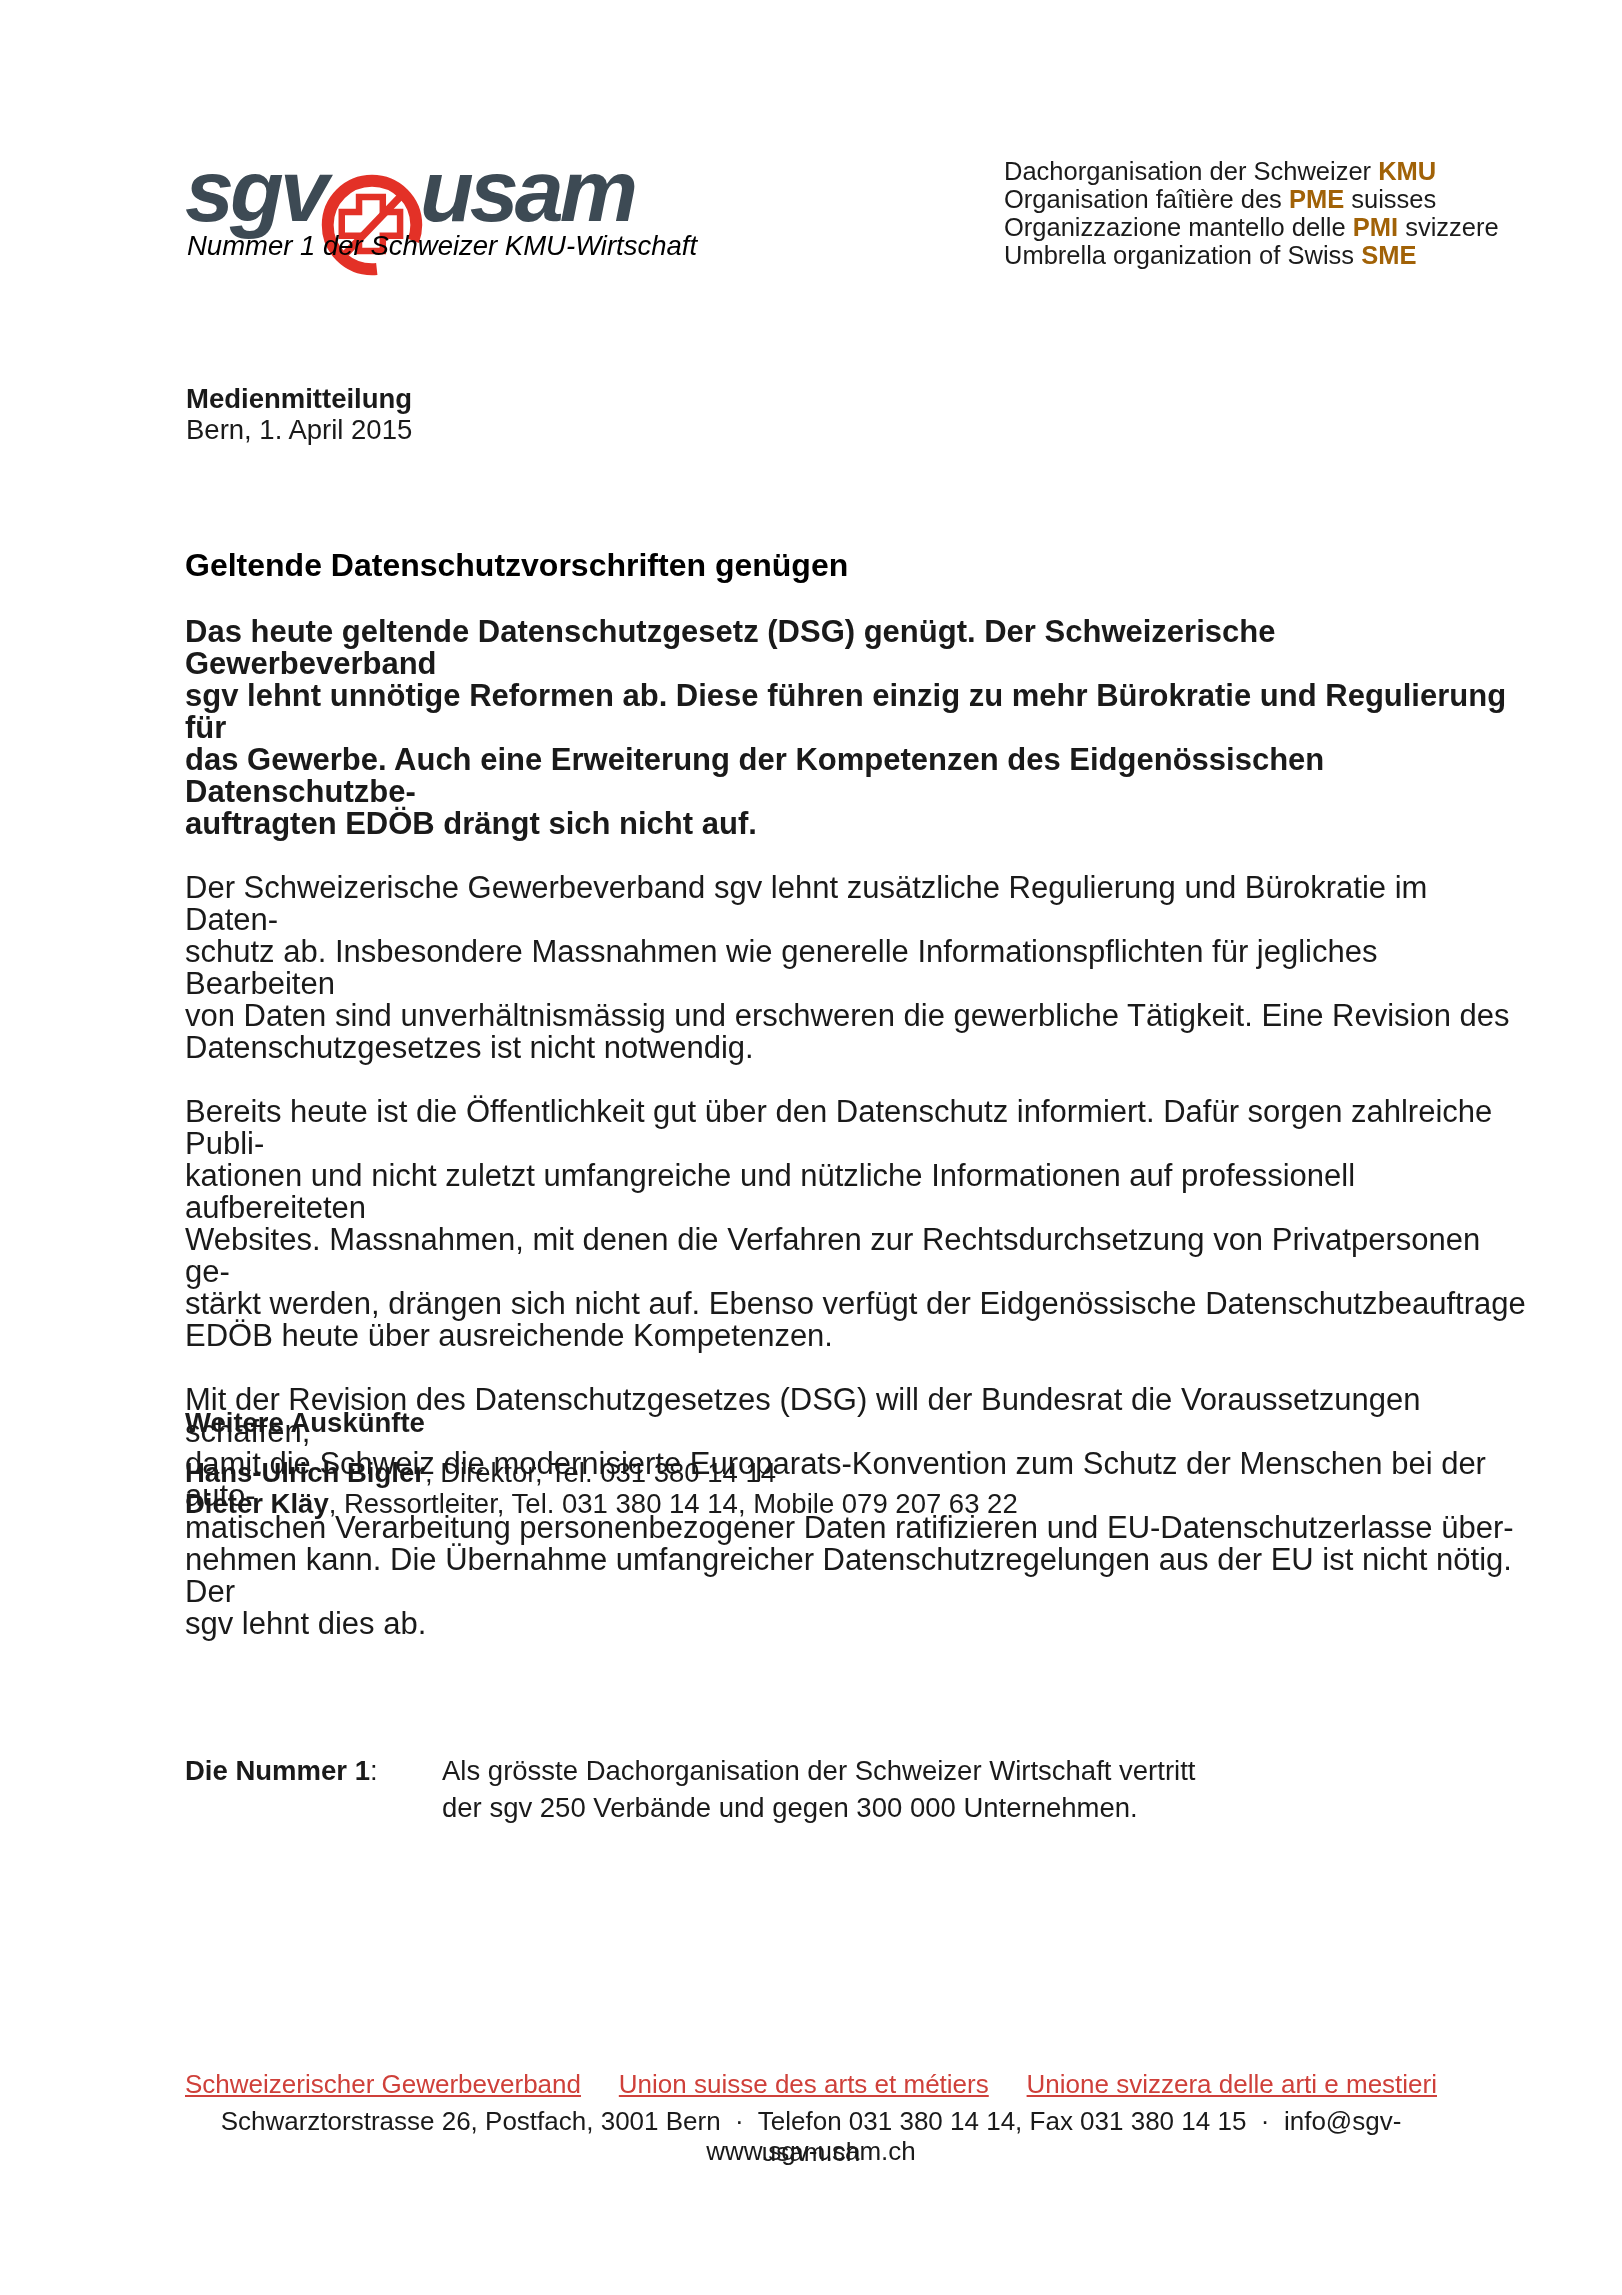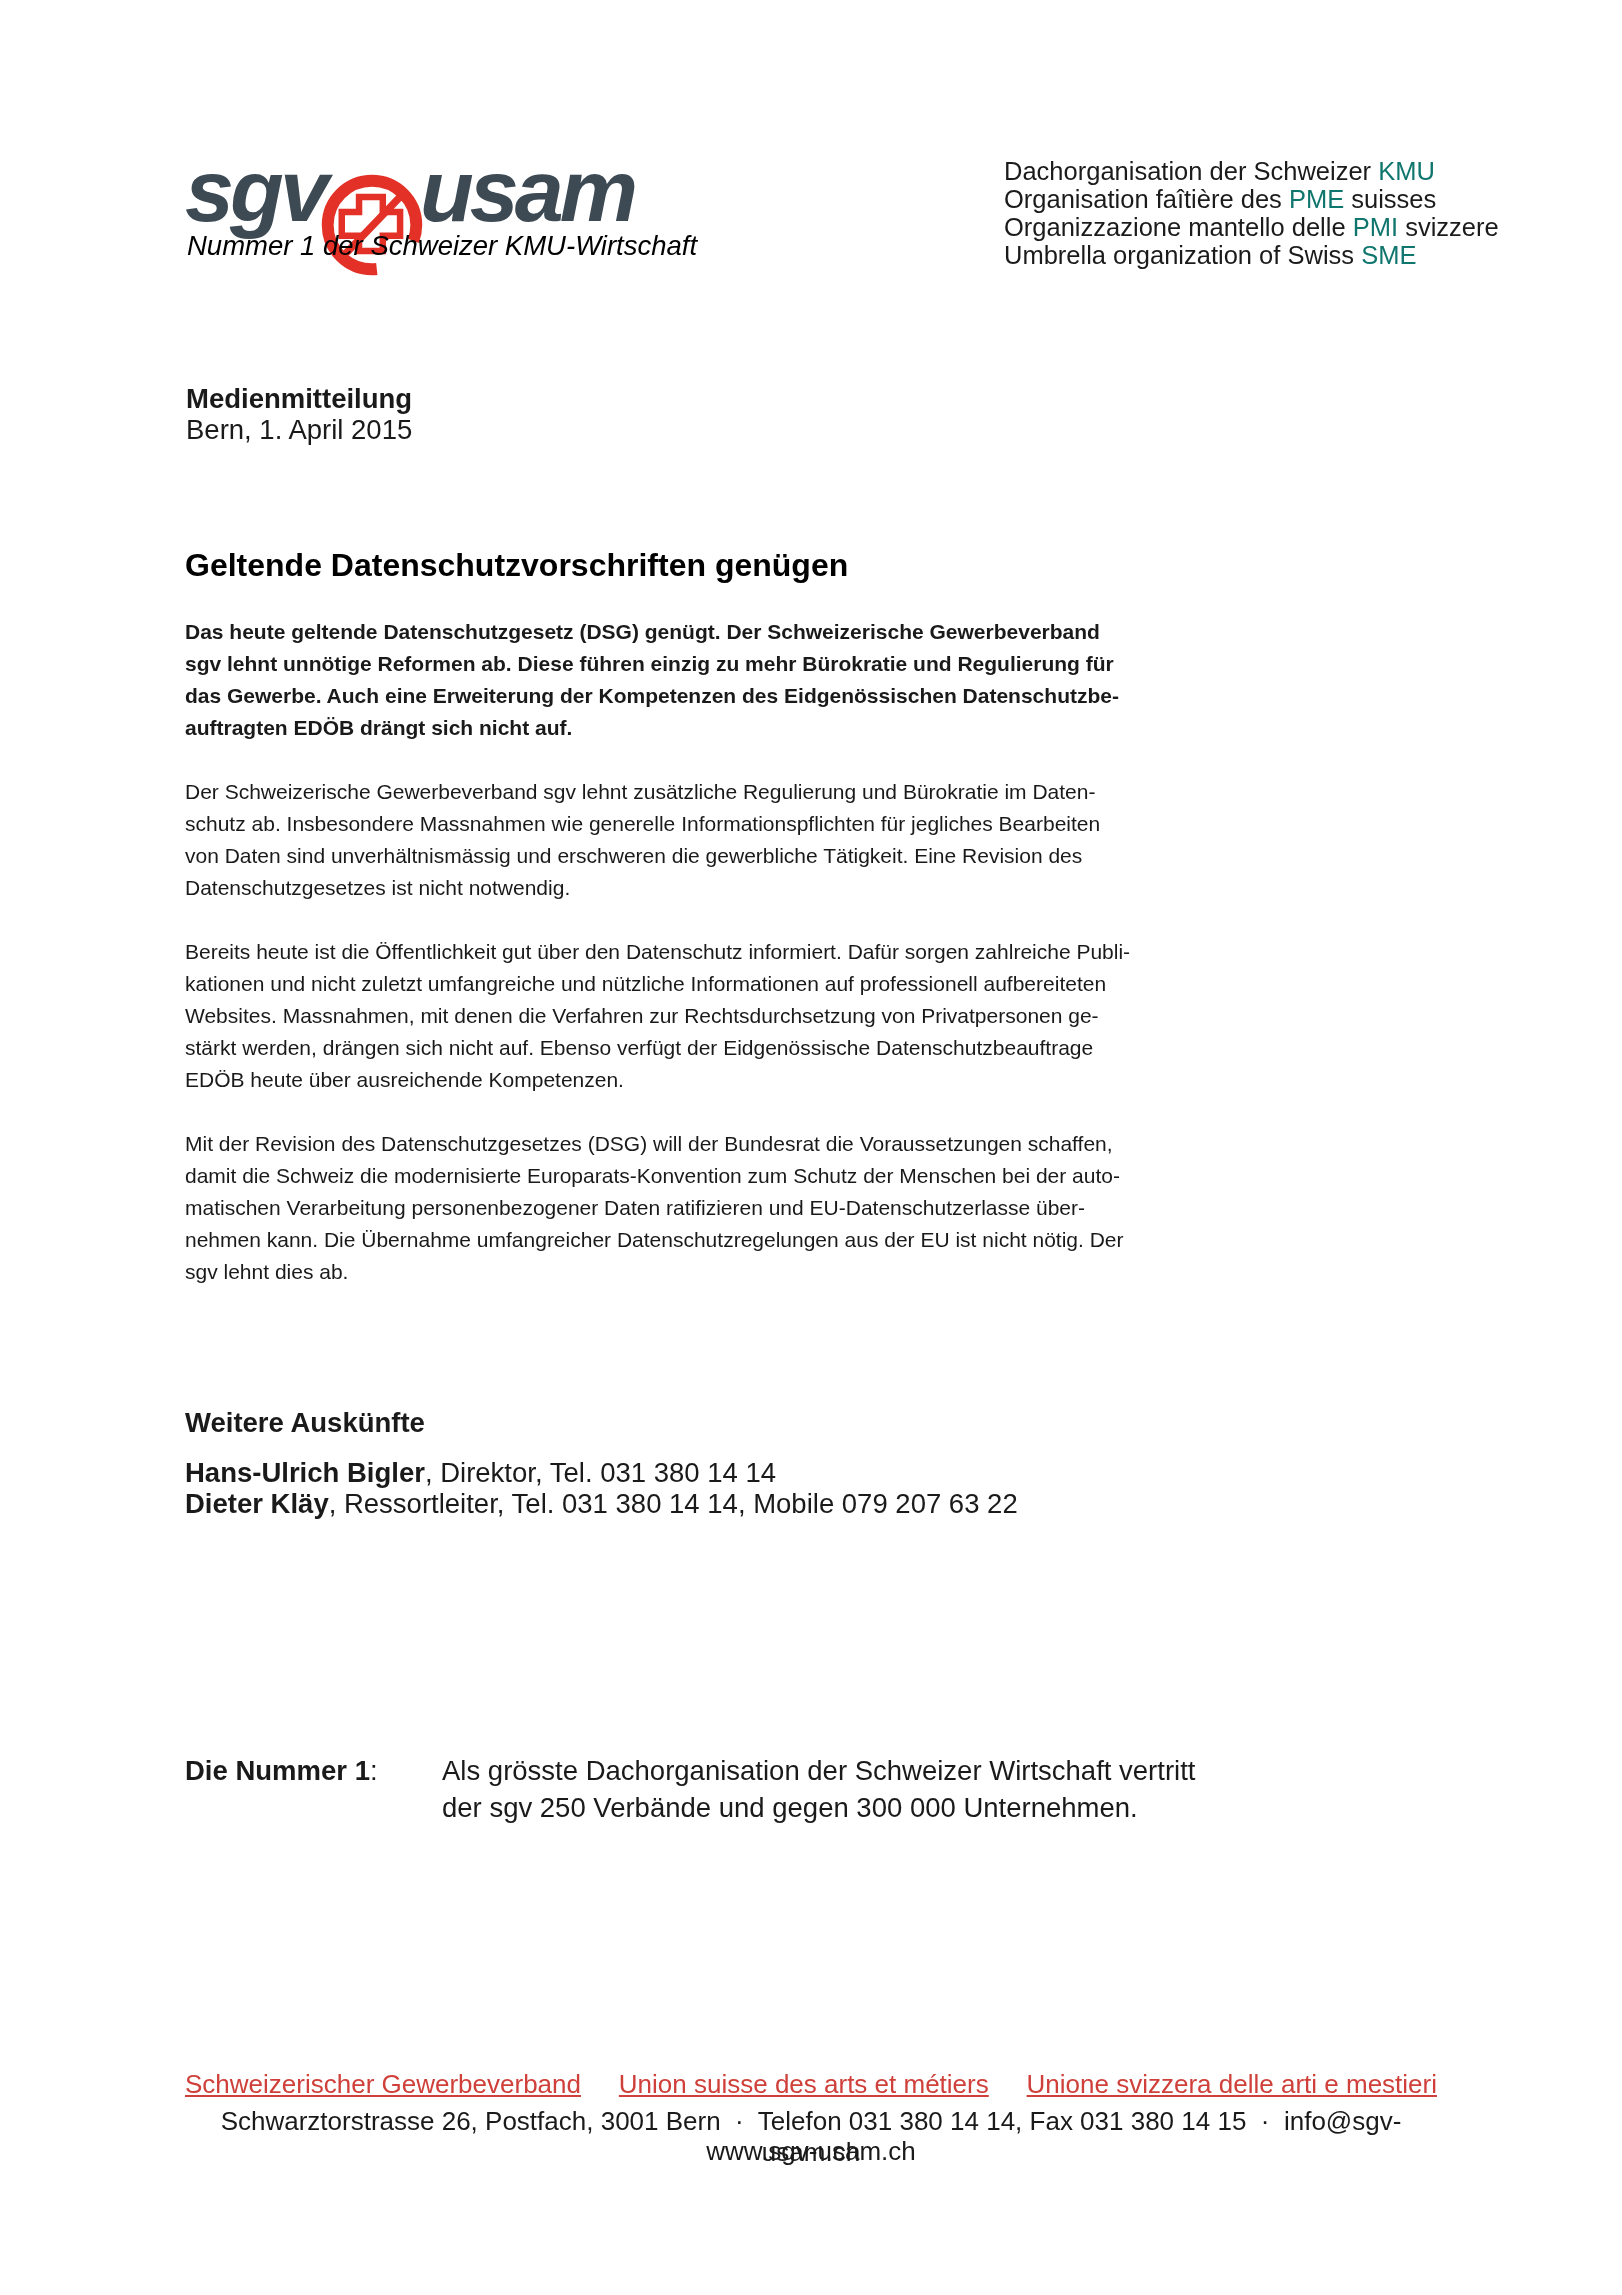--- a/index.html
+++ b/index.html
@@ -25,32 +25,32 @@
     margin-top:23.6px;flex:0 0 auto;
   }
   .tagline{
     position:absolute;left:187px;top:231px;
     font-size:27.5px;line-height:30px;font-style:italic;color:#000;
   }
   .org-block{
     position:absolute;left:1004px;top:157px;
     font-size:25.5px;line-height:28px;color:#1b1b1b;
   }
-  .org-accent{color:#0f766e;}
+  .org-accent{color:#a16207;font-weight:bold;}
   
   .meta{position:absolute;left:186px;top:383px;font-size:27.5px;line-height:31px;}
   .doc-type{font-weight:bold;}
   
   .headline{
     position:absolute;left:185px;top:548px;
     font-size:32px;line-height:35px;font-weight:bold;color:#000;
   }
   .article{
     position:absolute;left:185px;top:616px;width:1341px;
-    font-size:21px;line-height:32px;
+    font-size:31px;line-height:32px;
   }
   .para{margin:0;}
   .para + .para{margin-top:32px;}
   .lead{font-weight:bold;}
   
   .contacts-heading{
     position:absolute;left:185px;top:1407px;
     font-size:27.5px;line-height:32px;font-weight:bold;
   }
   .contacts{

